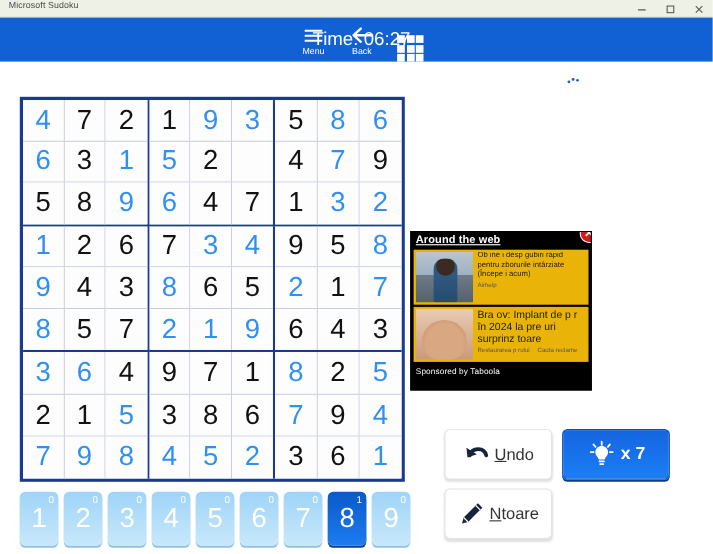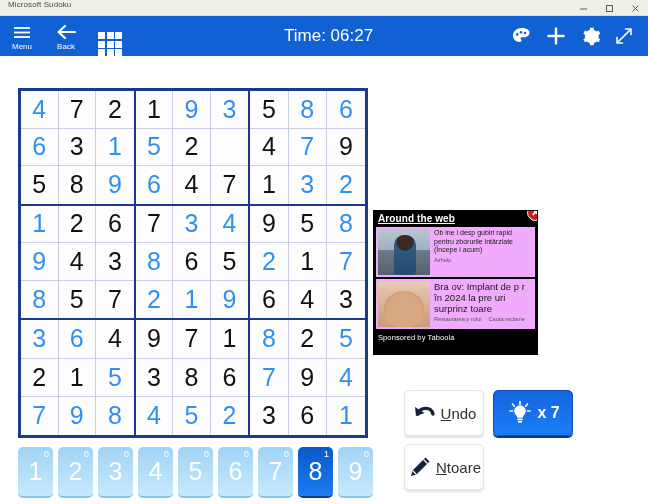--- a/index.html
+++ b/index.html
@@ -26,21 +26,21 @@
   .win-btn {
     width: 26px; height: 16px; display: flex; align-items: center; justify-content: center;
     font-size: 9px; color: #5a5a5a; line-height: 1;
   }
   .win-btn svg { display: block; }
 
   
   .appbar {
     position: absolute; top: 16px; left: 0; width: 648px; height: 40px;
     background: #1160d4;
-    display: flex; align-items: center;
+    display: flex; align-items: center; flex-direction: column;
   }
   .appbar-left { display: flex; align-items: flex-end; height: 40px; }
   .hdr-btn {
     width: 44px; height: 40px; display: flex; flex-direction: column;
     align-items: center; justify-content: center; color: #fff; gap: 0px;
     padding-top: 2px;
   }
   .hdr-btn .glyph { display: flex; align-items: center; justify-content: center; height: 20px; }
   .hdr-btn .cap { font-size: 8px; line-height: 10px; color: #fff; }
   .brand { display: flex; align-items: center; margin-left: 10px; gap: 8px; }
@@ -126,21 +126,21 @@
     width: 165px; height: 145px;
     background: #000000;
     border: 1px solid #000;
     overflow: hidden;
   }
   .ad-title {
     color: #ffffff; font-size: 10px; font-weight: 700;
     padding: 2px 4px 3px 4px; letter-spacing: .1px; text-decoration: underline;
   }
   .ad-card {
-    background: #f0abfc; margin: 0 2px 2px 2px; display: flex; gap: 4px; padding: 2px;
+    background: #eab308; margin: 0 2px 2px 2px; display: flex; gap: 4px; padding: 2px;
     height: 50px; overflow: hidden;
   }
   .ad-thumb { width: 52px; height: 46px; flex: none; overflow: hidden; position: relative; }
   .ad-txt { flex: 1; overflow: hidden; }
   .ad-head { font-size: 7px; color: #1a1a1a; line-height: 8.5px; }
   .ad-head.big { font-size: 9.5px; line-height: 11px; }
   .ad-src { font-size: 5.6px; color: #555; margin-top: 2px; }
   .ad-src span { margin-right: 7px; }
   .ad-foot {
     color: #ffffff; font-size: 7.5px; padding: 2px 4px; letter-spacing: .1px;
@@ -163,21 +163,21 @@
   .thumb-b::after {
     content:''; position:absolute; left:6px; top:10px; width:40px; height:36px;
     background: radial-gradient(ellipse at 50% 60%, #d9a782 0 60%, #b9835f 100%);
     border-radius: 50% 50% 40% 40%;
   }
 
   
   .actions { position: absolute; left: 404px; top: 390px; }
   .act-row { display: flex; gap: 9px; margin-bottom: 8px; }
   .act-btn {
-    width: 80px; height: 46px; border-radius: 5px;
+    width: 98px; height: 46px; border-radius: 5px;
     background: #ffffff; border: 1px solid #e4e4e4;
     box-shadow: 0 2px 2px rgba(0,0,0,.12);
     display: flex; align-items: center; justify-content: center; gap: 3px;
   }
   .act-btn .lbl { font-size: 15px; color: #333333; }
   .act-btn .lbl u { text-decoration: underline; }
   .act-btn.hint {
     background: linear-gradient(#1565e0, #1b7ef5);
     border: 1px solid #0d4fae;
     box-shadow: 0 2px 0 #0b3d86;

